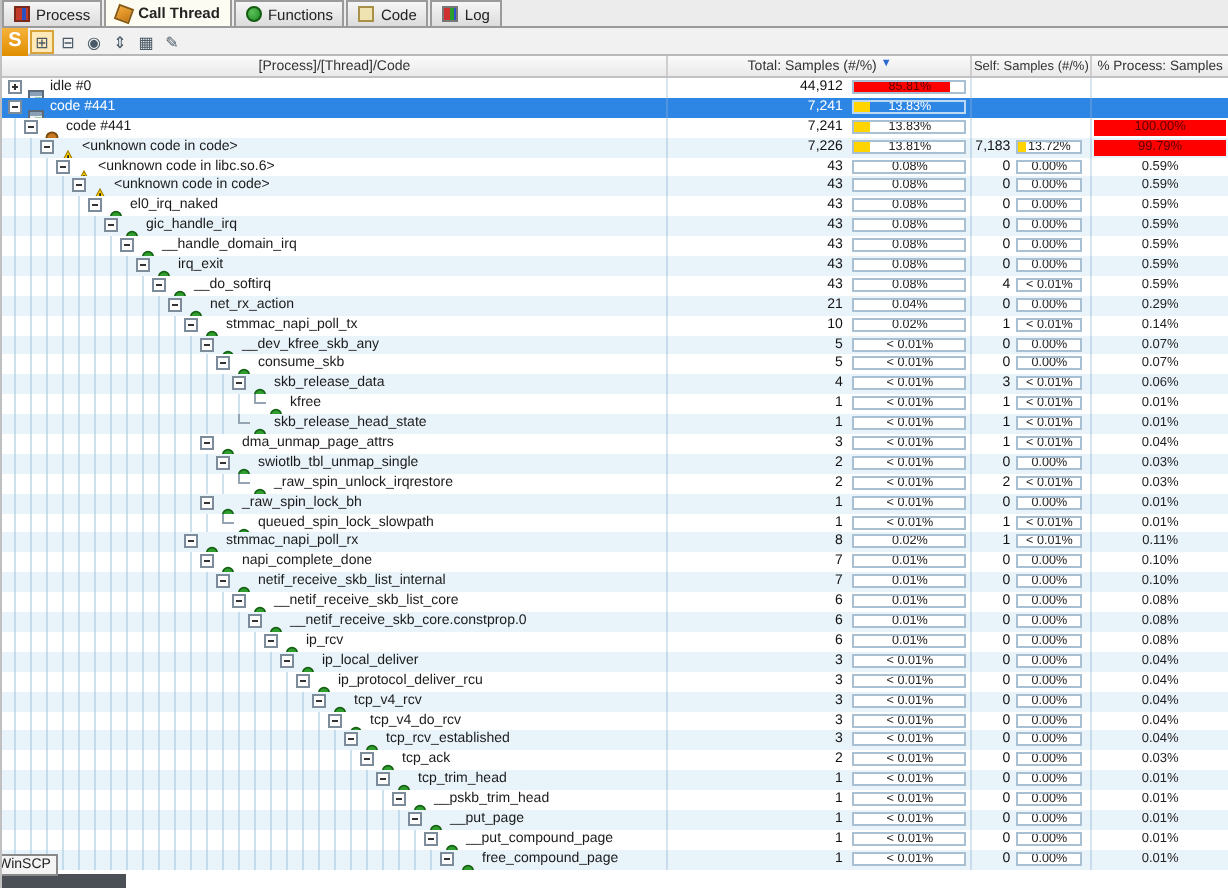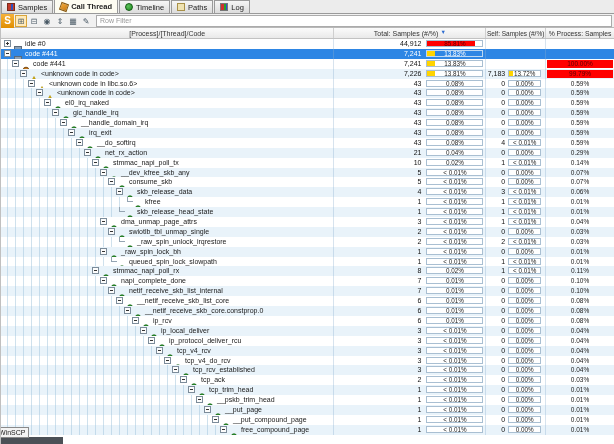--- a/index.html
+++ b/index.html
@@ -77,51 +77,50 @@
              font-size:7px; line-height:9px; padding:0 3px; color:#222; z-index:6; }
   .corner { position:absolute; left:0; top:437px; width:62px; height:7px; background:#4b5056; z-index:5; }
 </style>
 </head>
 <body>
 
 <div class="app">
   <div class="tabbar" id="tabbar">
       <div class="tab">
         <span class="ticon ti-timeline"></span>
-        <span>Samples</span>
+        <span>Process</span>
       </div>
       <div class="tab active">
         <span class="ticon ti-callpaths"></span>
         <span>Call Thread</span>
       </div>
       <div class="tab">
         <span class="ticon ti-functions"></span>
-        <span>Timeline</span>
+        <span>Functions</span>
       </div>
       <div class="tab">
         <span class="ticon ti-code"></span>
-        <span>Paths</span>
+        <span>Code</span>
       </div>
       <div class="tab">
         <span class="ticon ti-log"></span>
         <span>Log</span>
       </div>
     </div>
 
   <div class="toolbar">
     <div class="logo">S</div>
     <span id="toolbtns" style="display:flex;gap:1px;">
         <div class="tbtn hl">⊞</div>
         <div class="tbtn">⊟</div>
         <div class="tbtn">◉</div>
         <div class="tbtn">⇕</div>
         <div class="tbtn">▦</div>
         <div class="tbtn">✎</div>
       </span>
-    <input class="rowfilter" type="text" placeholder="Row Filter" style="">
   </div>
 
   <div class="gridhead">
     <div class="hc hc-tree">[Process]/[Thread]/Code</div>
     <div class="hc hc-total">
       <span>Total: Samples (#/%)</span>
       <span class="sortarrow">▼</span>
     </div>
     <div class="hc hc-self">Self: Samples (#/%)</div>
     <div class="hc hc-proc">% Process: Samples</div>

